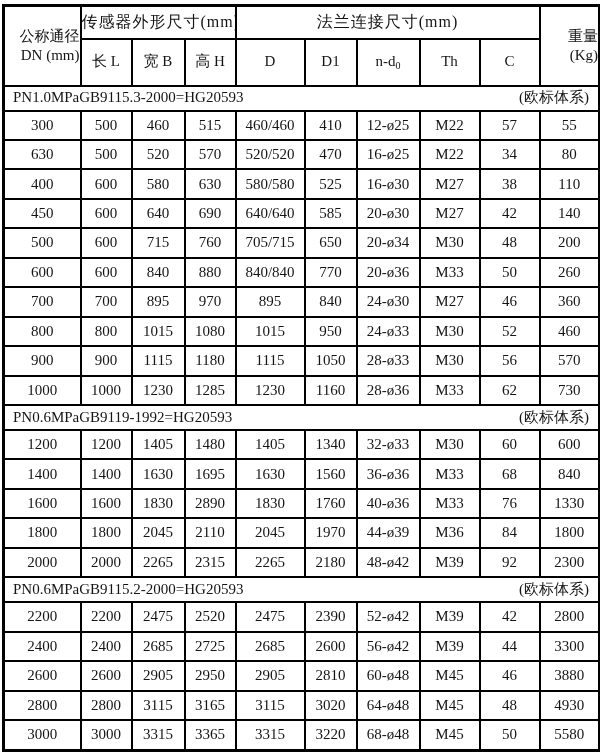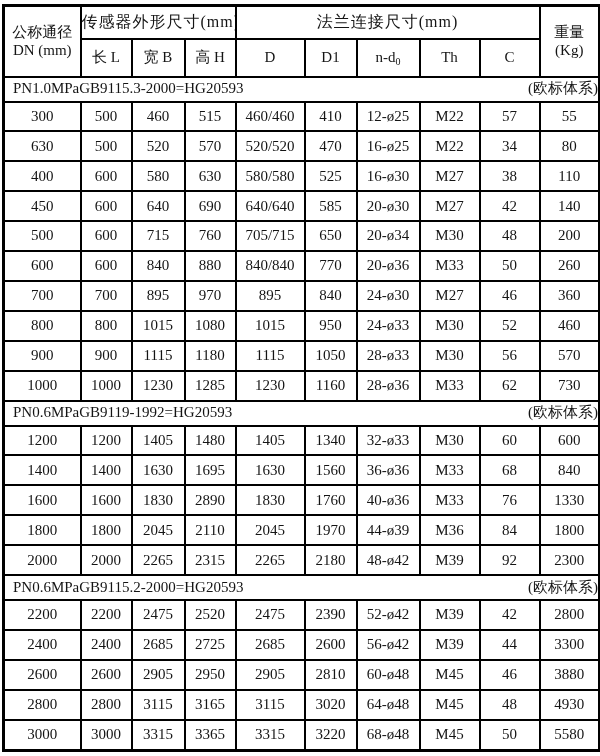--- a/index.html
+++ b/index.html
@@ -29,35 +29,35 @@
     text-align: center;
     vertical-align: middle;
     padding: 0;
     font-size: 15px;
     font-weight: normal;
     line-height: 1.15;
     overflow: hidden;
     white-space: nowrap;
   }
   .spec thead tr.hrow1 { height: 33px; }
-  .spec thead tr.hrow2 { height: 38px; }
+  .spec thead tr.hrow2 { height: 47px; }
   .spec th.group {
     font-size: 16px;
     letter-spacing: 1px;
   }
-  .spec th .two-line { line-height: 1.25; }
+  .spec th .two-line { line-height: 1.25; text-align: right; }
   .spec tr.section-row { height: 25px; }
   .spec tr.section-row td {
     text-align: left;
   }
   .section-inner {
     display: flex;
     align-items: center;
     justify-content: space-between;
-    padding: 0 0 0 8px;
+    padding: 0 9px 0 8px;
     font-size: 15px;
   }
   .section-left { display: flex; align-items: center; }
   .section-standard { }
   .spec sub {
     font-size: 10px;
     line-height: 0;
     vertical-align: -3px;
   }
   .spec tbody td { font-size: 15px; }

